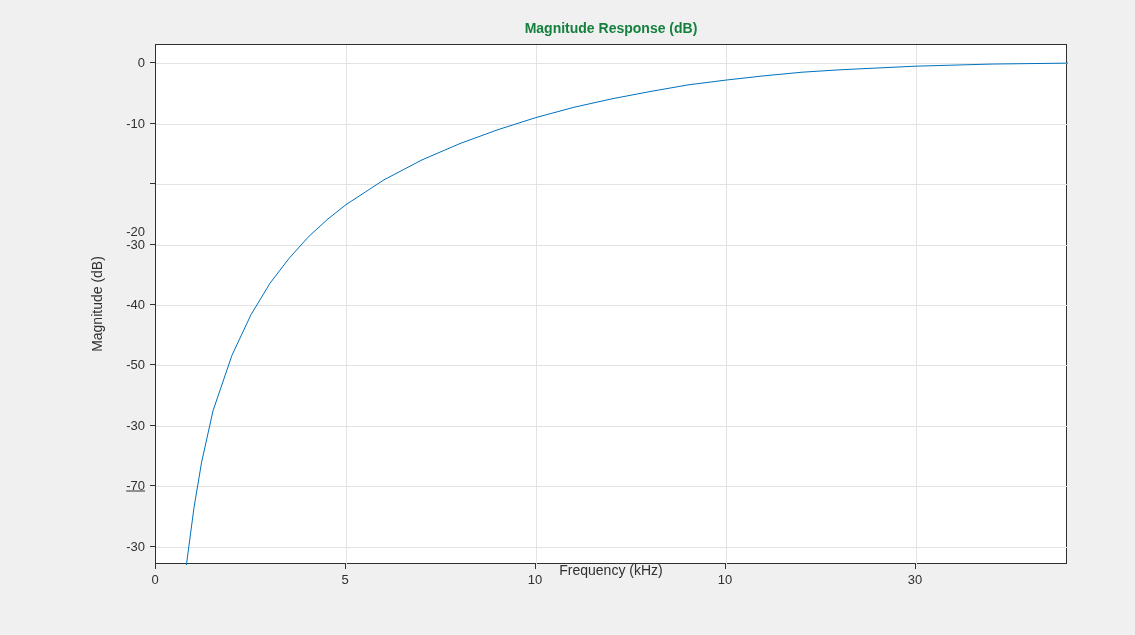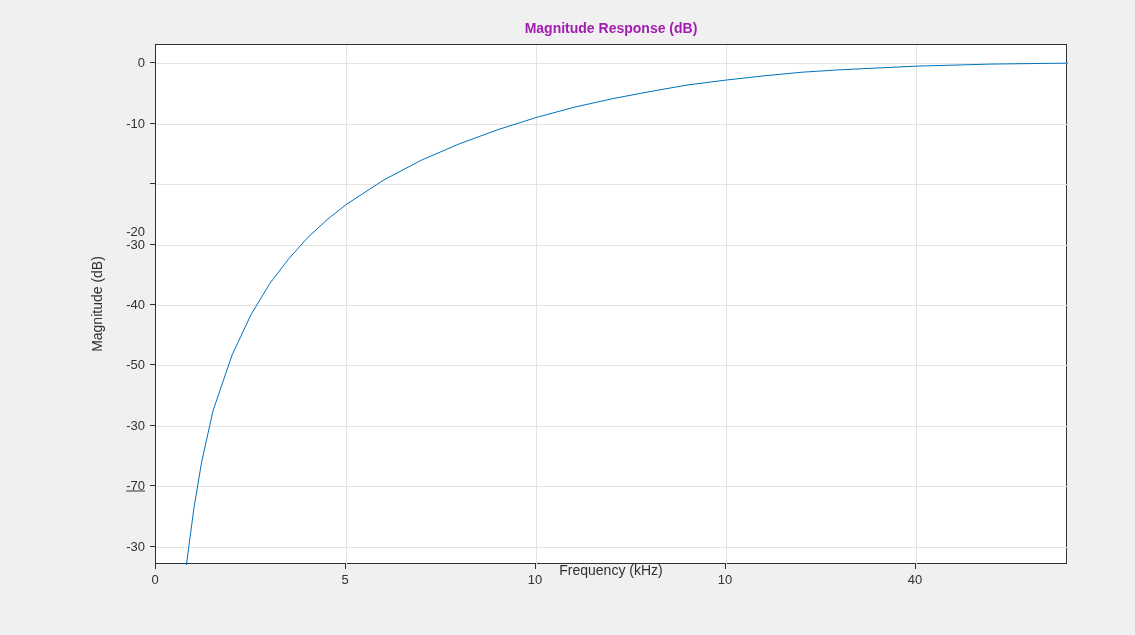--- a/index.html
+++ b/index.html
@@ -58,21 +58,21 @@
     font-size: 14px;
     color: #303030;
     transform: translate(-50%, -50%) rotate(-90deg);
     transform-origin: center center;
     white-space: nowrap;
   }
   .chart-title {
     position: absolute;
     font-size: 14px;
     font-weight: bold;
-    color: #a21caf;
+    color: #15803d;
     transform: translateX(-50%);
     white-space: nowrap;
   }
   svg.curve {
     position: absolute;
     left: 0; top: 0;
     overflow: visible;
   }
   .data-line {
     fill: none;
@@ -107,21 +107,21 @@
   <div class="axis-label-y" style="left: 97px; top: 304px;">Magnitude (dB)</div>
 <div class="tick-mark" style="left: 155px; top: 564px; width: 1px; height: 5px;"></div>
     <div class="tick-label-x" style="left: 155px; top: 572px;">0</div>
     <div class="tick-mark" style="left: 345px; top: 564px; width: 1px; height: 5px;"></div>
     <div class="tick-label-x" style="left: 345px; top: 572px;">5</div>
     <div class="tick-mark" style="left: 535px; top: 564px; width: 1px; height: 5px;"></div>
     <div class="tick-label-x" style="left: 535px; top: 572px;">10</div>
     <div class="tick-mark" style="left: 725px; top: 564px; width: 1px; height: 5px;"></div>
     <div class="tick-label-x" style="left: 725px; top: 572px;">10</div>
     <div class="tick-mark" style="left: 915px; top: 564px; width: 1px; height: 5px;"></div>
-    <div class="tick-label-x" style="left: 915px; top: 572px;">40</div>
+    <div class="tick-label-x" style="left: 915px; top: 572px;">30</div>
     <div class="tick-mark" style="left: 150px; top: 545.86px; width: 5px; height: 1px;"></div>
     <div class="tick-label-y" style="right: 990px; top: 545.86px;">-30</div>
     <div class="tick-mark" style="left: 150px; top: 485.395px; width: 5px; height: 1px;"></div>
     <div class="tick-label-y" style="right: 990px; top: 485.395px; text-decoration: underline;">-70</div>
     <div class="tick-mark" style="left: 150px; top: 424.93px; width: 5px; height: 1px;"></div>
     <div class="tick-label-y" style="right: 990px; top: 424.93px;">-30</div>
     <div class="tick-mark" style="left: 150px; top: 364.465px; width: 5px; height: 1px;"></div>
     <div class="tick-label-y" style="right: 990px; top: 364.465px;">-50</div>
     <div class="tick-mark" style="left: 150px; top: 304px; width: 5px; height: 1px;"></div>
     <div class="tick-label-y" style="right: 990px; top: 304px;">-40</div>

